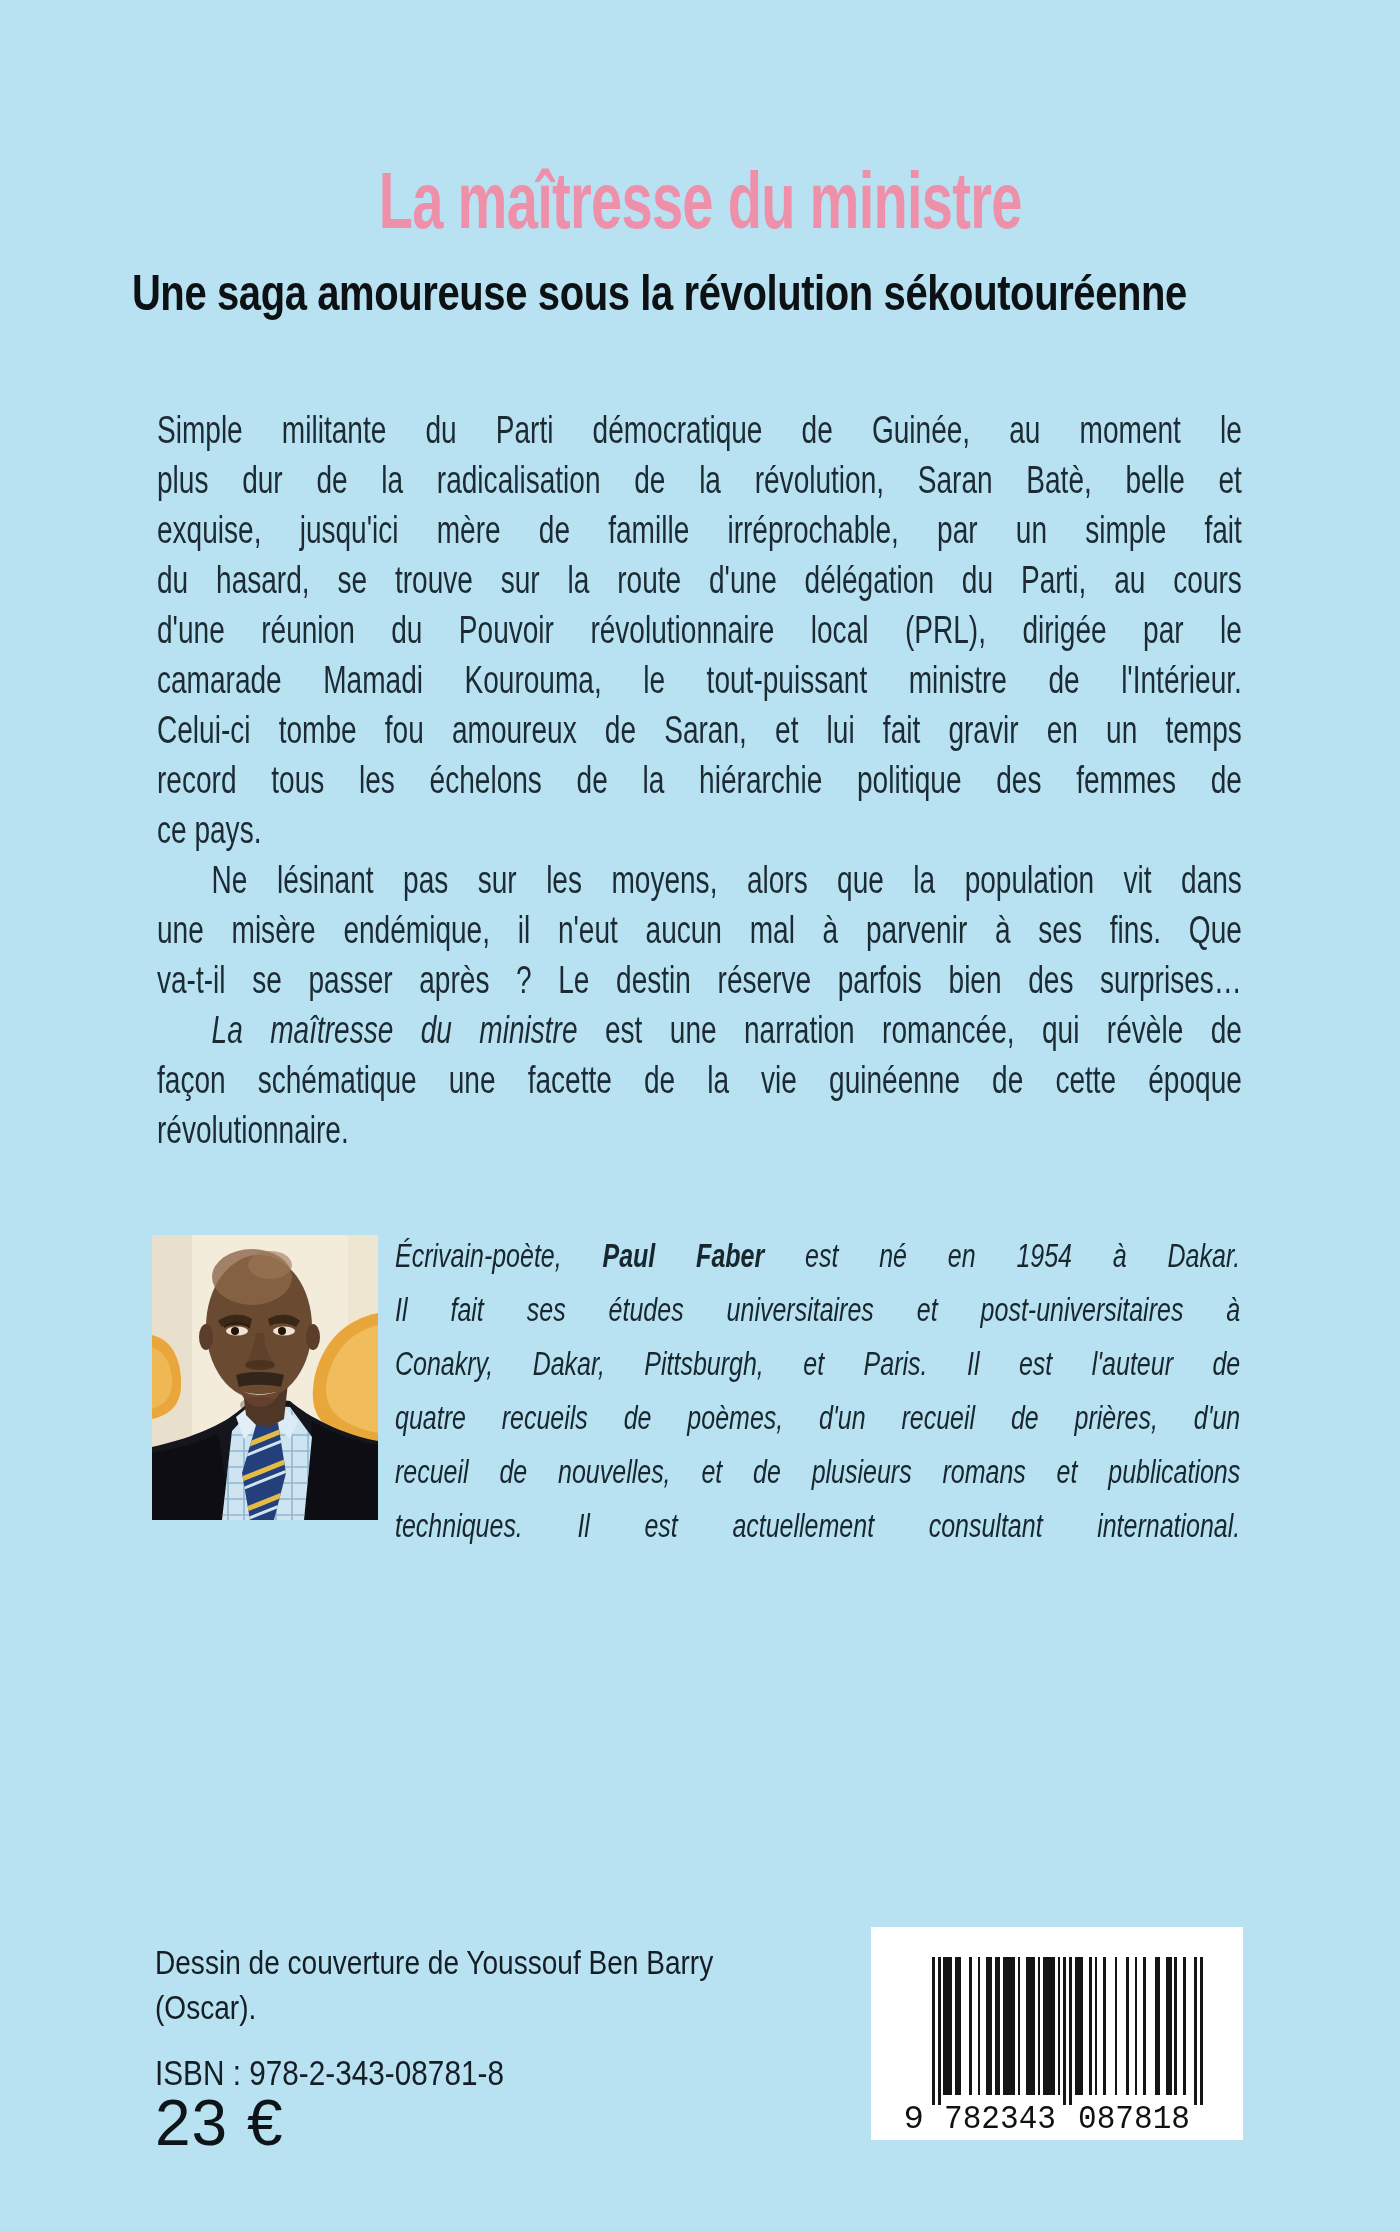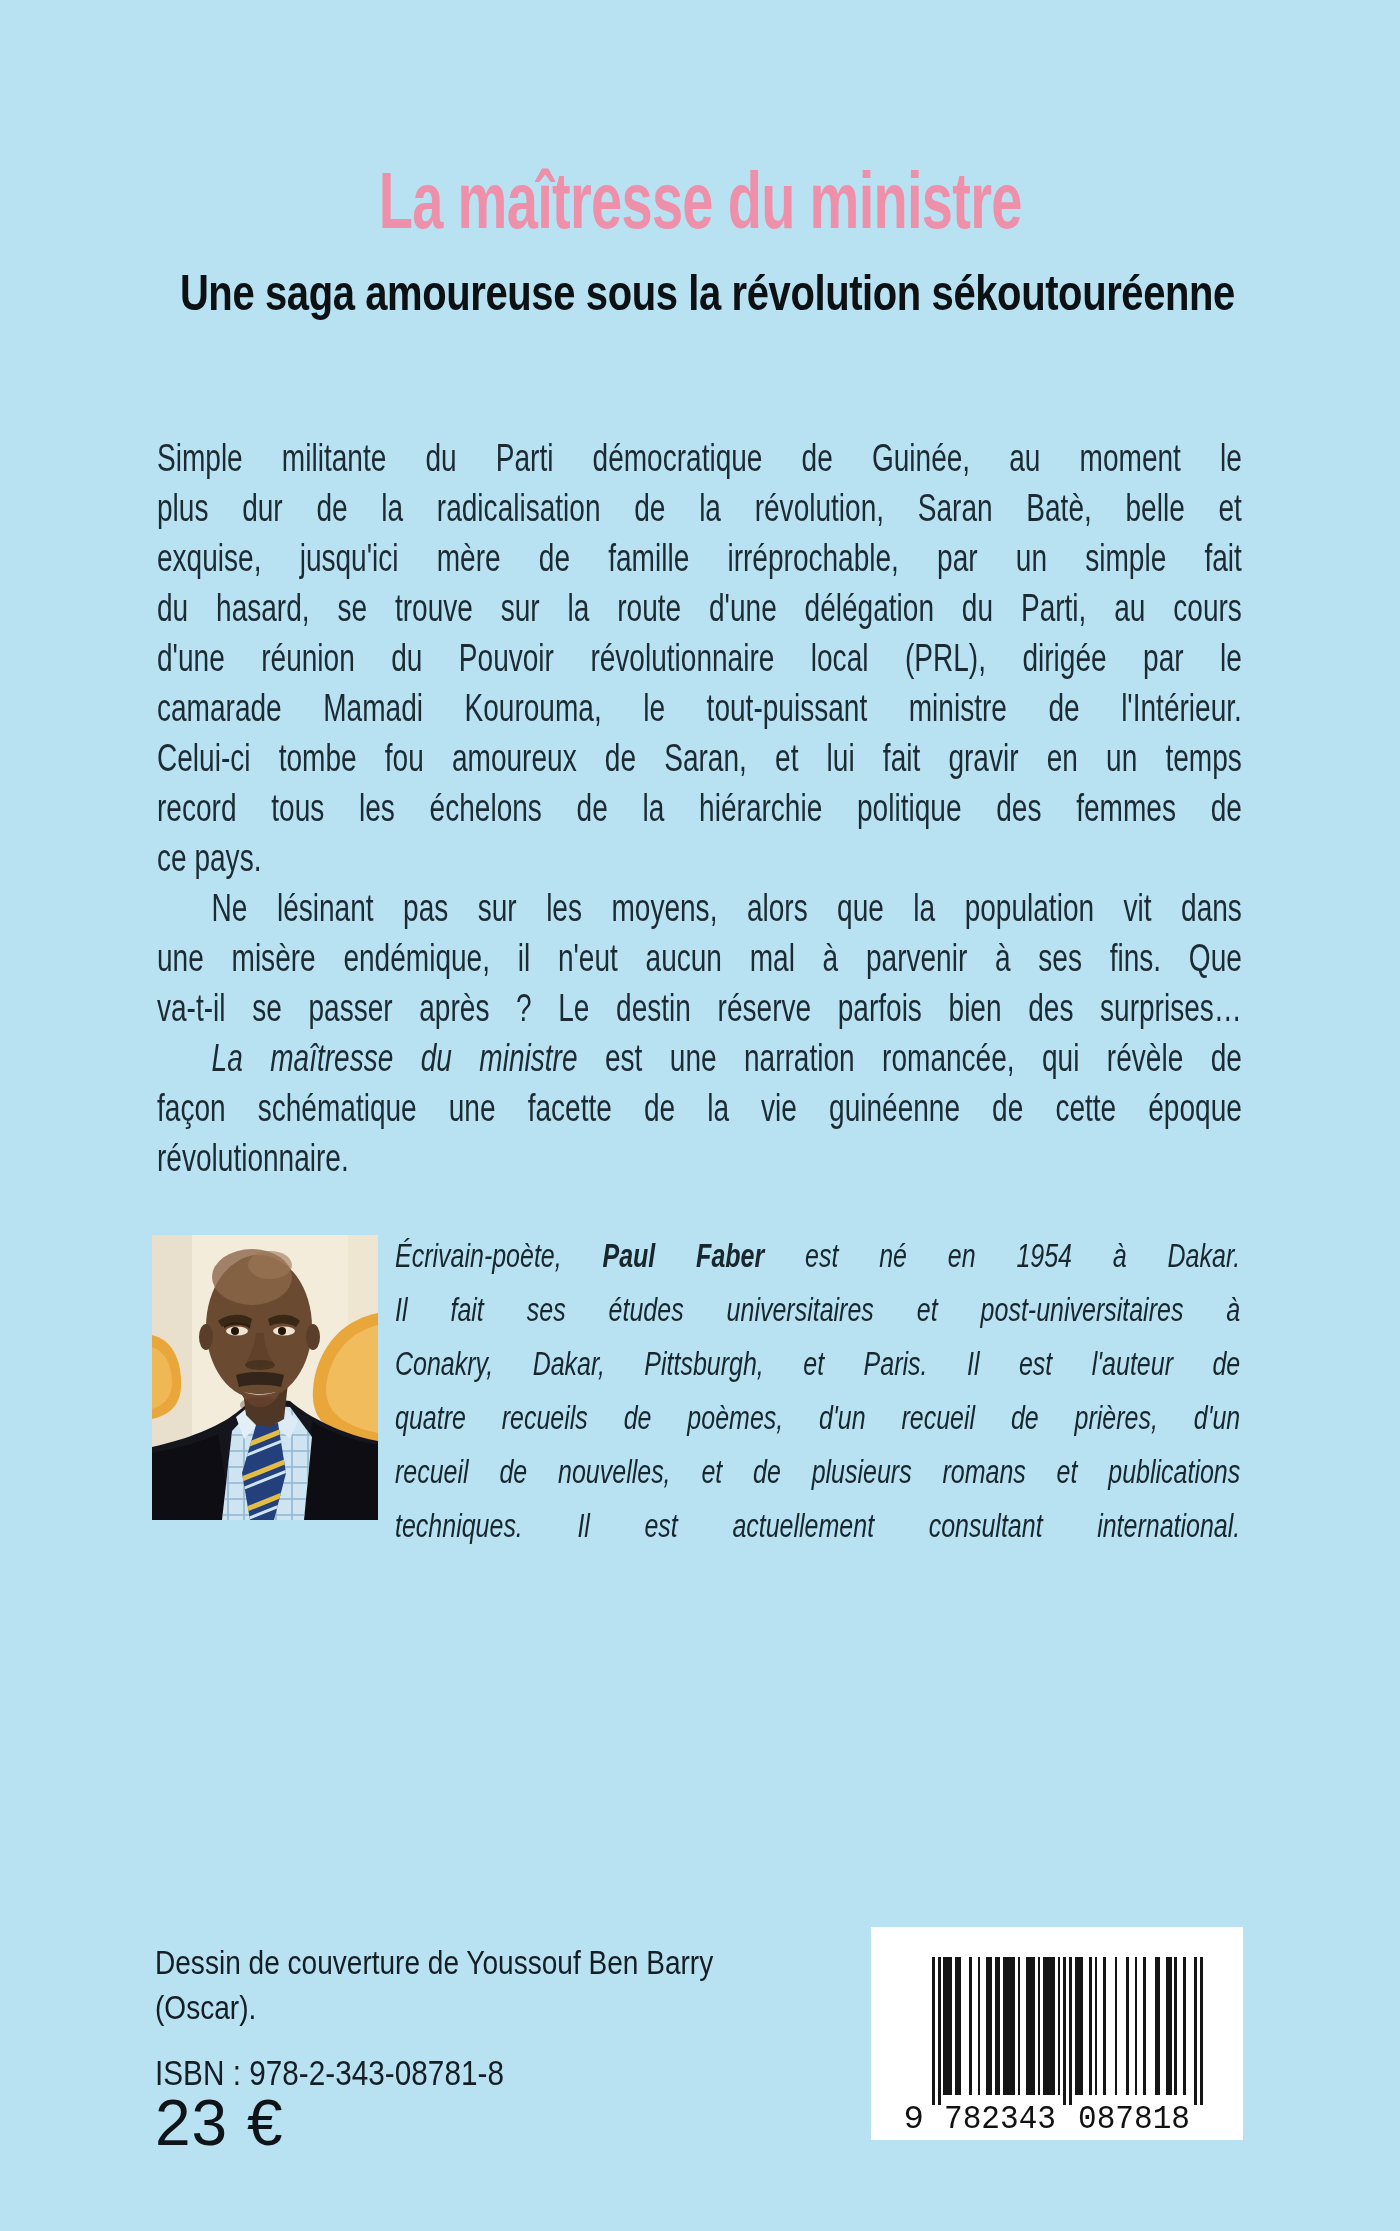--- a/index.html
+++ b/index.html
@@ -10,27 +10,27 @@
     color:#19262e;
     text-decoration:underline;
   }
   .abs{position:absolute;}
   
   .title-wrap{top:158px;left:0;width:1400px;text-align:center;line-height:86px;}
   .title-inner{
     display:inline-block;font-weight:bold;font-size:80px;letter-spacing:-1px;
     color:#ef90aa;transform:scaleX(0.70);transform-origin:50% 50%;white-space:nowrap;
   }
-  .subtitle-wrap{top:264px;left:0;width:1276px;text-align:left;line-height:58px;padding-left:48px;}
+  .subtitle-wrap{top:264px;left:0;width:1276px;text-align:left;line-height:58px;}
   .subtitle-inner{
     display:inline-block;font-weight:bold;font-size:50px;letter-spacing:-0.5px;
     color:#0d1114;transform:scaleX(0.80);transform-origin:50% 50%;white-space:nowrap;
   }
   
-  .synopsis{left:157px;top:433px;width:1085px;}
+  .synopsis{left:157px;top:405px;width:1085px;}
   .synopsis .inner{width:1470px;transform:scaleX(0.738);transform-origin:0 0;}
   .synopsis .tline{font-size:38px;line-height:50px;height:50px;color:#1c2b33;}
   
   .photo{left:152px;top:1235px;width:226px;height:285px;}
   .bio{left:395px;top:1228px;width:845px;}
   .bio .inner{width:1150px;transform:scaleX(0.735);transform-origin:0 0;}
   .bio .tline{font-size:34px;line-height:54px;height:54px;font-style:italic;color:#18262e;}
   .bio .tline .b{font-weight:bold;}
   
   .tline{text-align:left;white-space:normal;}

